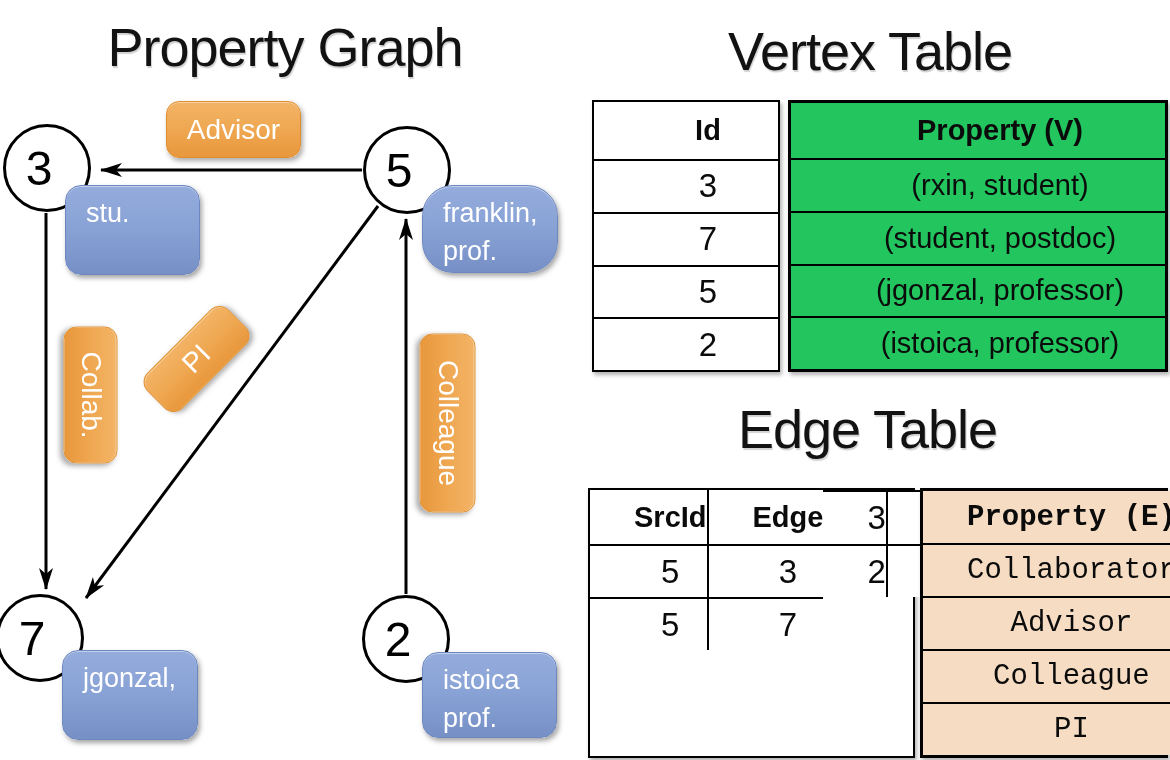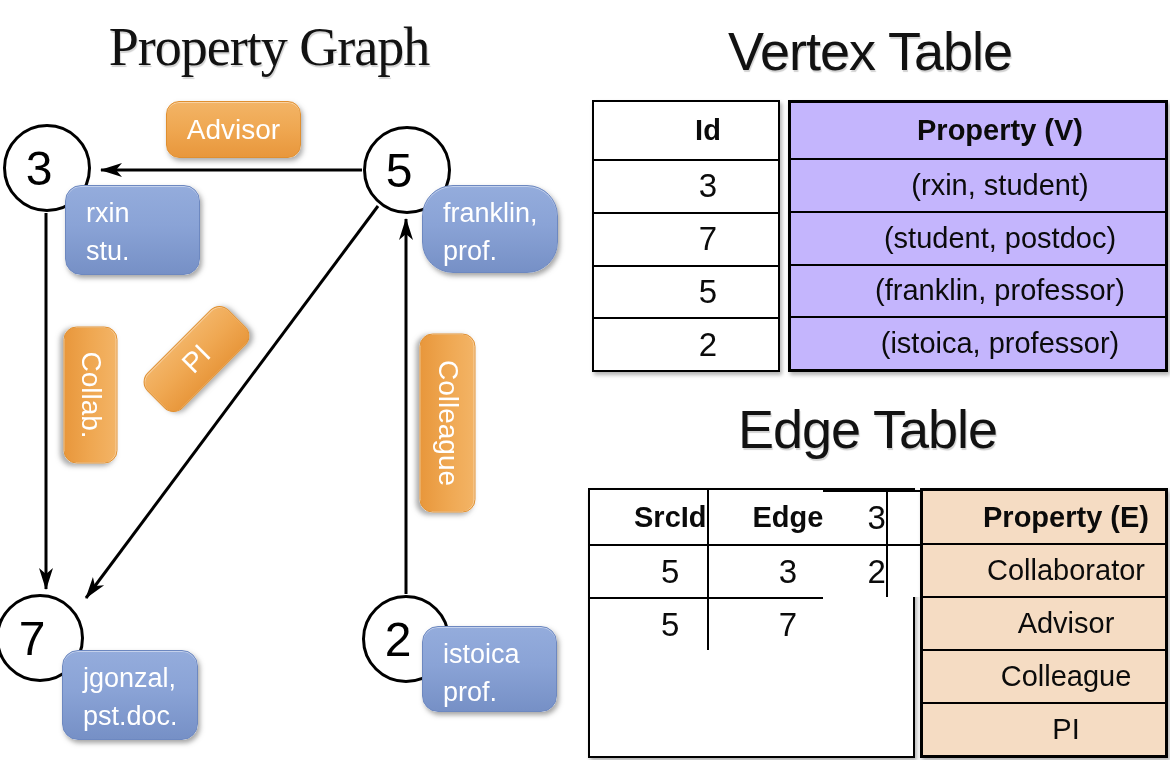--- a/index.html
+++ b/index.html
@@ -40,31 +40,31 @@
        box-shadow:2px 3px 4px rgba(0,0,0,0.3);}
   .tbl .cell{
     border-top:2px solid #000;display:flex;align-items:center;justify-content:center;
     font-size:29px;color:#0b0b0b;background:#fff;padding-left:44px;
   }
   .tbl .cell.r0{border-top:none;}
   .tbl .cell.hdr{font-weight:600;}
   .tbl .cell.num{font-size:33px;}
   .id-tbl{border:2px solid #000;}
   .prop-tbl{border:3px solid #000;}
-  .prop-tbl .cell.v{background:#c4b5fd;}
+  .prop-tbl .cell.v{background:#22c55e;}
   .prop-tbl .cell.e{background:#f5dcc3;}
   .srcdst-tbl{border:2px solid #000;grid-template-columns:1fr 1fr 1fr 1fr;}
   .srcdst-tbl .cell.c1{border-left:2px solid #000;}
 </style>
 </head>
 <body>
 
 <div id="canvas">
 
-  <div class="title" style="left:4px;top:16px;width:530px;font-family:Liberation Serif, serif;">Property Graph</div>
+  <div class="title" style="left:20px;top:16px;width:530px;">Property Graph</div>
   <div class="title" style="left:660px;top:398px;width:415px;">Edge Table</div>
   <div class="title" style="left:655px;top:20px;width:430px;">Vertex Table</div>
 
   <svg id="edge-svg" width="585" height="760">
     <defs>
       <marker id="arrow" markerUnits="userSpaceOnUse" markerWidth="24" markerHeight="18" refX="21" refY="8" orient="auto">
         <path d="M0,1 L22,8 L0,15 L6,8 Z" fill="#000"></path>
       </marker>
     </defs>
     <line x1="362" y1="170" x2="101" y2="170" stroke="#000" stroke-width="3" marker-end="url(#arrow)"></line>
@@ -80,32 +80,30 @@
     <span class="node-label">5</span>
   </div>
   <div class="node" style="left:-4px;top:594px;">
     <span class="node-label">7</span>
   </div>
   <div class="node" style="left:362px;top:595px;">
     <span class="node-label">2</span>
   </div>
 
   <div class="vprop" style="left:65px;top:185px;width:135px;height:90px;">
-    <div>rxin</div>
     <div>stu.</div>
   </div>
   <div class="vprop" style="left:422px;top:185px;width:136px;height:88px;border-radius:31px;">
     <div>franklin,</div>
     <div>prof.</div>
   </div>
   <div class="vprop" style="left:62px;top:650px;width:136px;height:90px;">
     <div>jgonzal,</div>
-    <div>pst.doc.</div>
   </div>
-  <div class="vprop" style="left:422px;top:626px;width:135px;height:86px;">
+  <div class="vprop" style="left:422px;top:652px;width:135px;height:86px;">
     <div>istoica</div>
     <div>prof.</div>
   </div>
 
   <div class="elabel" style="left:166px;top:101px;width:135px;height:57px;">Advisor</div>
   <div class="elabel" style="left:22px;top:368px;width:137px;height:54px;transform:rotate(90deg);">Collab.</div>
   <div class="elabel" style="left:139px;top:334px;width:115px;height:50px;transform:rotate(-45deg);">PI</div>
   <div class="elabel" style="left:358px;top:395px;width:179px;height:56px;transform:rotate(90deg);">Colleague</div>
 
   <div class="tbl id-tbl" style="left:592px;top:100px;width:188px;height:272px;grid-template-rows:57px 1fr 1fr 1fr 1fr;">
@@ -113,38 +111,38 @@
     <div class="cell num">3</div>
     <div class="cell num">7</div>
     <div class="cell num">5</div>
     <div class="cell num">2</div>
   </div>
 
   <div class="tbl prop-tbl" style="left:788px;top:100px;width:380px;height:272px;grid-template-rows:55px 1fr 1fr 1fr 1fr;">
     <div class="cell hdr v r0">Property (V)</div>
     <div class="cell v">(rxin, student)</div>
     <div class="cell v">(student, postdoc)</div>
-    <div class="cell v">(franklin, professor)</div>
+    <div class="cell v">(jgonzal, professor)</div>
     <div class="cell v">(istoica, professor)</div>
   </div>
 
   <div class="tbl srcdst-tbl" style="left:588px;top:488px;width:327px;height:270px;grid-template-rows:54px 1fr 1fr 1fr 1fr;">
     <div class="cell hdr r0">SrcId</div>
     <div class="cell hdr r0 c1">Edge</div>
     <div class="cell num">3</div>
     <div class="cell num c1">7</div>
     <div class="cell num">5</div>
     <div class="cell num c1">3</div>
     <div class="cell num">2</div>
     <div class="cell num c1">5</div>
     <div class="cell num">5</div>
     <div class="cell num c1">7</div>
   </div>
 
-  <div class="tbl prop-tbl" style="left:920px;top:488px;width:248px;height:270px;grid-template-rows:52px 1fr 1fr 1fr 1fr;">
+  <div class="tbl prop-tbl" style="left:920px;top:488px;width:248px;height:270px;grid-template-rows:52px 1fr 1fr 1fr 1fr;font-family:Liberation Mono, monospace;">
     <div class="cell hdr e r0">Property (E)</div>
     <div class="cell e">Collaborator</div>
     <div class="cell e">Advisor</div>
     <div class="cell e">Colleague</div>
     <div class="cell e">PI</div>
   </div>
 
 </div>
 
 </body></html>

